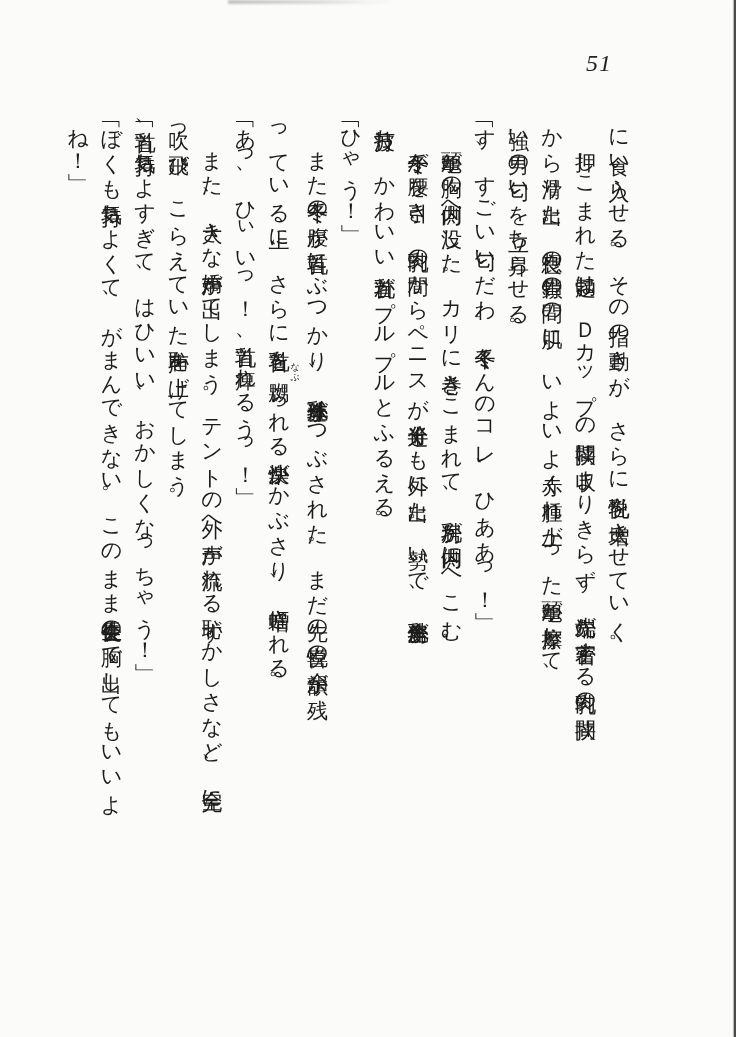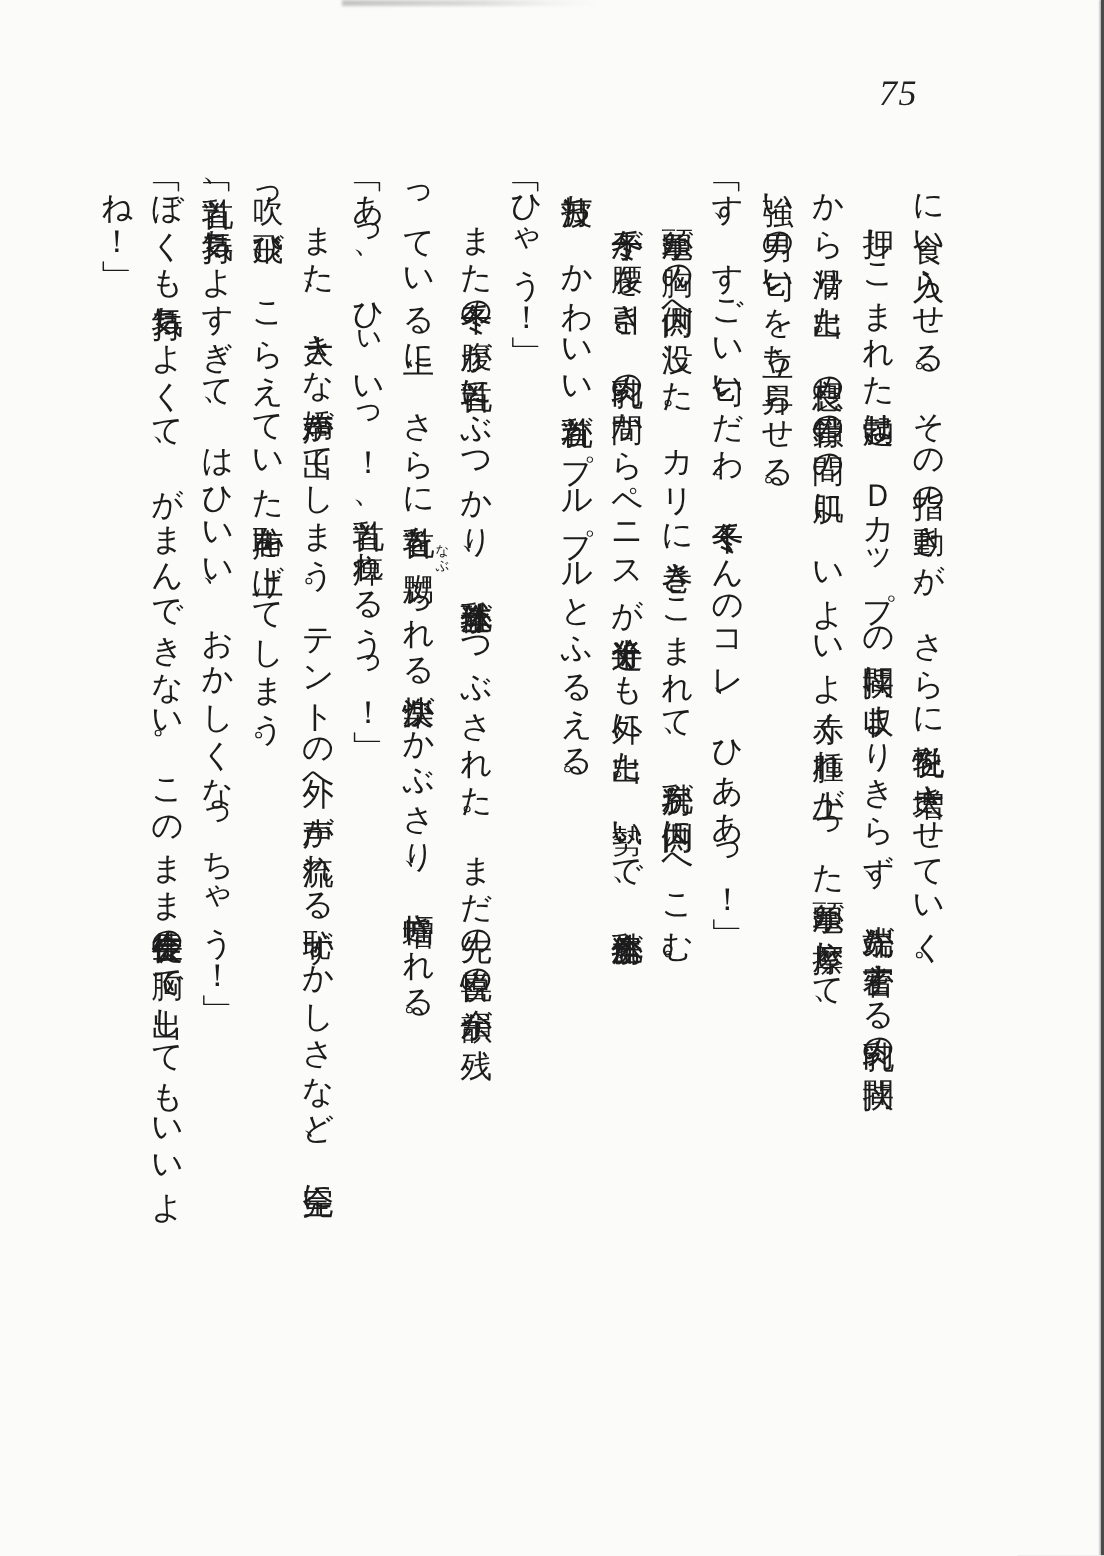--- a/index.html
+++ b/index.html
@@ -75,21 +75,21 @@
   }
 </style>
 </head>
 <body>
 
 <div class="page">
 
   <div class="artifact-top"></div>
   <div class="edge-line"></div>
 
-  <div class="pageno">75</div>
+  <div class="pageno">51</div>
 
   <div class="text">
     <p class="tl">に食い入らせる。その指の動きが、さらに乳悦を増大させていく。</p>
     <p class="tl indent">押しこまれた勃起は、Ｄカップの挟間に収まりきらず、先端が密着する乳肉の挟間</p>
     <p class="tl">から滑り出た。想良の鎖骨の間の肌に、いよいよ赤く腫れ上がった亀頭が摩擦して、</p>
     <p class="tl">強い男の匂いを立ち昇らせる。</p>
     <p class="tl">「す、すごい匂いだわ。千冬くんのコレ、ひああっ！」</p>
     <p class="tl indent">亀頭が胸の内側へ没した。カリに巻きこまれて、乳房が内側にへこむ。</p>
     <p class="tl indent">千冬が腰を引き、乳肉の間からペニスが半分近くも外に出た。勢いで、乳房全体が</p>
     <p class="tl">波打ち、かわいい乳首がプルプルとふるえる。</p>

